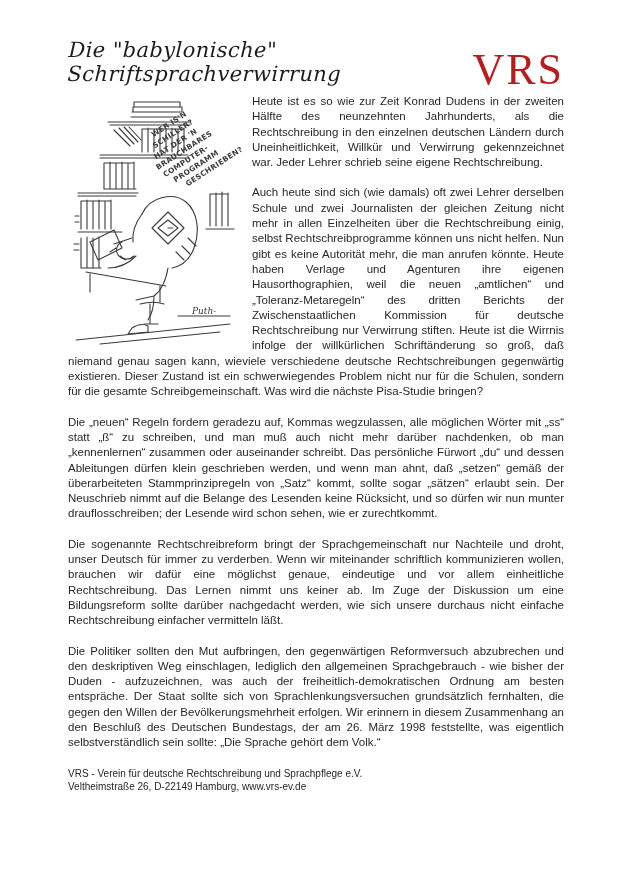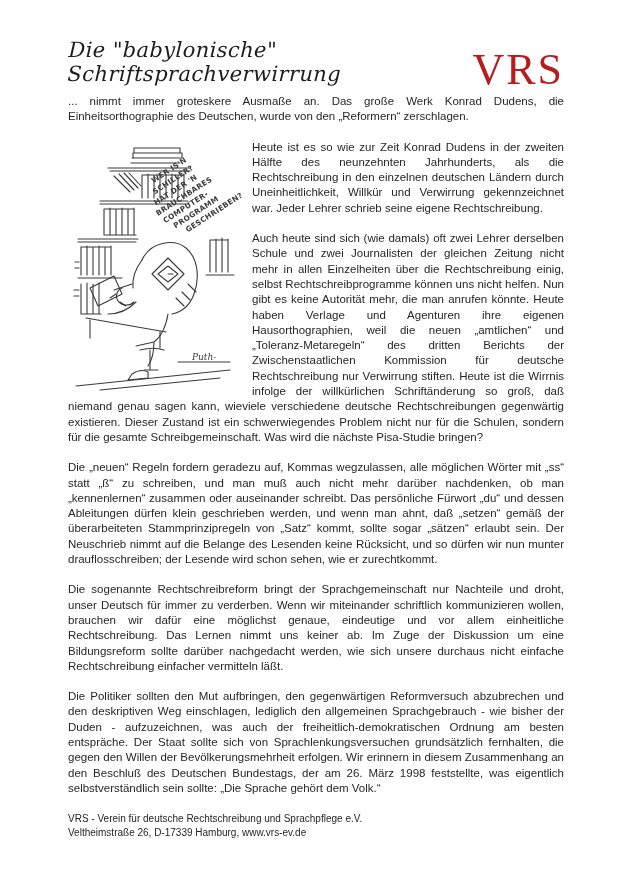--- a/index.html
+++ b/index.html
@@ -77,21 +77,20 @@
 <body>
 
 <div class="page">
 
   <div class="masthead">
     <h1 class="title">Die "babylonische" Schriftsprachverwirrung</h1>
     <div class="logo">VRS</div>
   </div>
 
   <div class="bodytext">
-    <p class="intro">... nimmt immer groteskere Ausmaße an. Das große Werk Konrad Dudens, die Einheitsorthographie des Deutschen, wurde von den „Reformern“ zerschlagen.</p>
 
     <div class="cartoon">
       <svg viewBox="0 0 172 250" xmlns="http://www.w3.org/2000/svg">
         <g stroke="#3a3a3a" fill="none" stroke-width="1.1" stroke-linecap="round" stroke-linejoin="round">
 
           <path d="M64 6 H110 M63 11 H112 M62 16 H111 M61 21 H110 M64 6 V11 M110 6 V11 M63 11 V16 M112 11 V16"></path>
 
           <path d="M38 26 H120 M40 29 H120"></path>
 
           <path d="M44 34 L60 50 M49 32 L64 48 M54 31 L68 46 M59 31 L71 44"></path>
@@ -146,16 +145,16 @@
 
     <p>Heute ist es so wie zur Zeit Konrad Dudens in der zweiten Hälfte des neunzehnten Jahrhunderts, als die Rechtschreibung in den einzelnen deutschen Ländern durch Uneinheitlichkeit, Willkür und Verwirrung gekennzeichnet war. Jeder Lehrer schrieb seine eigene Rechtschreibung.</p>
     <p>Auch heute sind sich (wie damals) oft zwei Lehrer derselben Schule und zwei Journalisten der gleichen Zeitung nicht mehr in allen Einzelheiten über die Rechtschreibung einig, selbst Rechtschreibprogramme können uns nicht helfen. Nun gibt es keine Autorität mehr, die man anrufen könnte. Heute haben Verlage und Agenturen ihre eigenen Hausorthographien, weil die neuen „amtlichen“ und „Toleranz-Metaregeln“ des dritten Berichts der Zwischenstaatlichen Kommission für deutsche Rechtschreibung nur Verwirrung stiften. Heute ist die Wirrnis infolge der willkürlichen Schriftänderung so groß, daß niemand genau sagen kann, wieviele verschiedene deutsche Rechtschreibungen gegenwärtig existieren. Dieser Zustand ist ein schwerwiegendes Problem nicht nur für die Schulen, sondern für die gesamte Schreibgemeinschaft. Was wird die nächste Pisa-Studie bringen?</p>
     <p>Die „neuen“ Regeln fordern geradezu auf, Kommas wegzulassen, alle möglichen Wörter mit „ss“ statt „ß“ zu schreiben, und man muß auch nicht mehr darüber nachdenken, ob man „kennenlernen“ zusammen oder auseinander schreibt. Das persönliche Fürwort „du“ und dessen Ableitungen dürfen klein geschrieben werden, und wenn man ahnt, daß „setzen“ gemäß der überarbeiteten Stammprinzipregeln von „Satz“ kommt, sollte sogar „sätzen“ erlaubt sein. Der Neuschrieb nimmt auf die Belange des Lesenden keine Rücksicht, und so dürfen wir nun munter drauflosschreiben; der Lesende wird schon sehen, wie er zurechtkommt.</p>
     <p>Die sogenannte Rechtschreibreform bringt der Sprachgemeinschaft nur Nachteile und droht, unser Deutsch für immer zu verderben. Wenn wir miteinander schriftlich kommunizieren wollen, brauchen wir dafür eine möglichst genaue, eindeutige und vor allem einheitliche Rechtschreibung. Das Lernen nimmt uns keiner ab. Im Zuge der Diskussion um eine Bildungsreform sollte darüber nachgedacht werden, wie sich unsere durchaus nicht einfache Rechtschreibung einfacher vermitteln läßt.</p>
     <p>Die Politiker sollten den Mut aufbringen, den gegenwärtigen Reformversuch abzubrechen und den deskriptiven Weg einschlagen, lediglich den allgemeinen Sprachgebrauch - wie bisher der Duden - aufzuzeichnen, was auch der freiheitlich-demokratischen Ordnung am besten entspräche. Der Staat sollte sich von Sprachlenkungsversuchen grundsätzlich fernhalten, die gegen den Willen der Bevölkerungsmehrheit erfolgen. Wir erinnern in diesem Zusammenhang an den Beschluß des Deutschen Bundestags, der am 26. März 1998 feststellte, was eigentlich selbstverständlich sein sollte: „Die Sprache gehört dem Volk.“</p>
   </div>
 
   <div class="pagefooter">
     <div>VRS - Verein für deutsche Rechtschreibung und Sprachpflege e.V.</div>
-    <div>Veltheimstraße 26, D-17339 Hamburg, www.vrs-ev.de</div>
+    <div>Veltheimstraße 26, D-22149 Hamburg, www.vrs-ev.de</div>
   </div>
 
 </div>
 
 </body></html>

